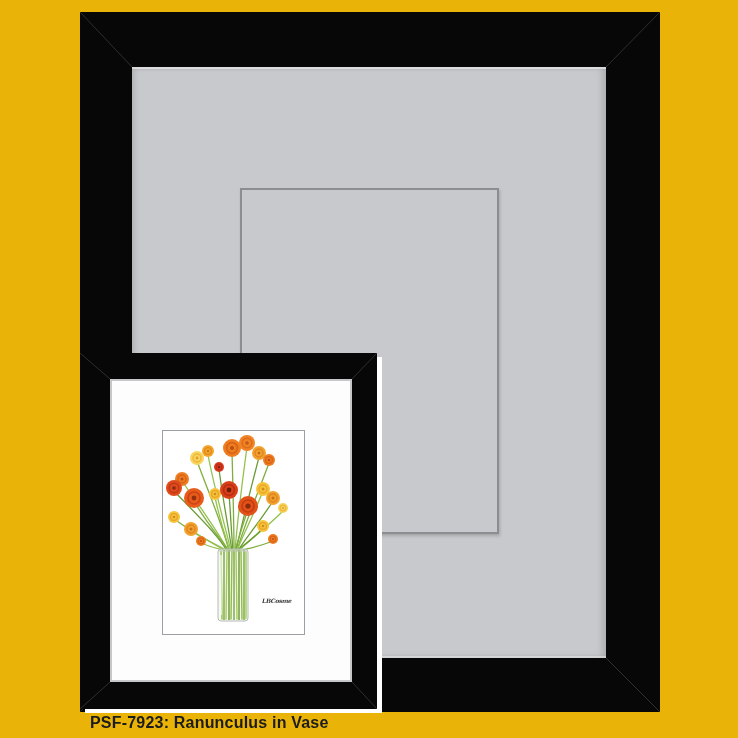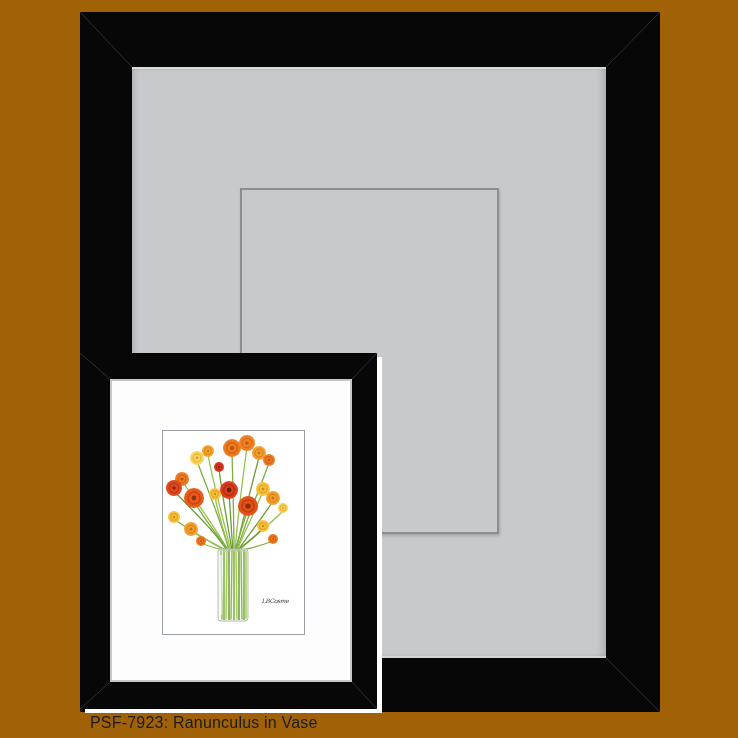--- a/index.html
+++ b/index.html
@@ -5,22 +5,23 @@
   html, body {
     margin: 0;
     padding: 0;
     background: #ffffff;
     font-family: "Liberation Sans", sans-serif;
   }
   #stage {
     position: relative;
     width: 738px;
     height: 738px;
-    background: #a16207;
+    background: #eab308;
     overflow: hidden;
+    font-weight: bold;
   }
 
   
   .big-frame {
     position: absolute;
     left: 80px; top: 12px;
     width: 580px; height: 700px;
     background: #070707;
   }
   .big-frame svg.miters {

